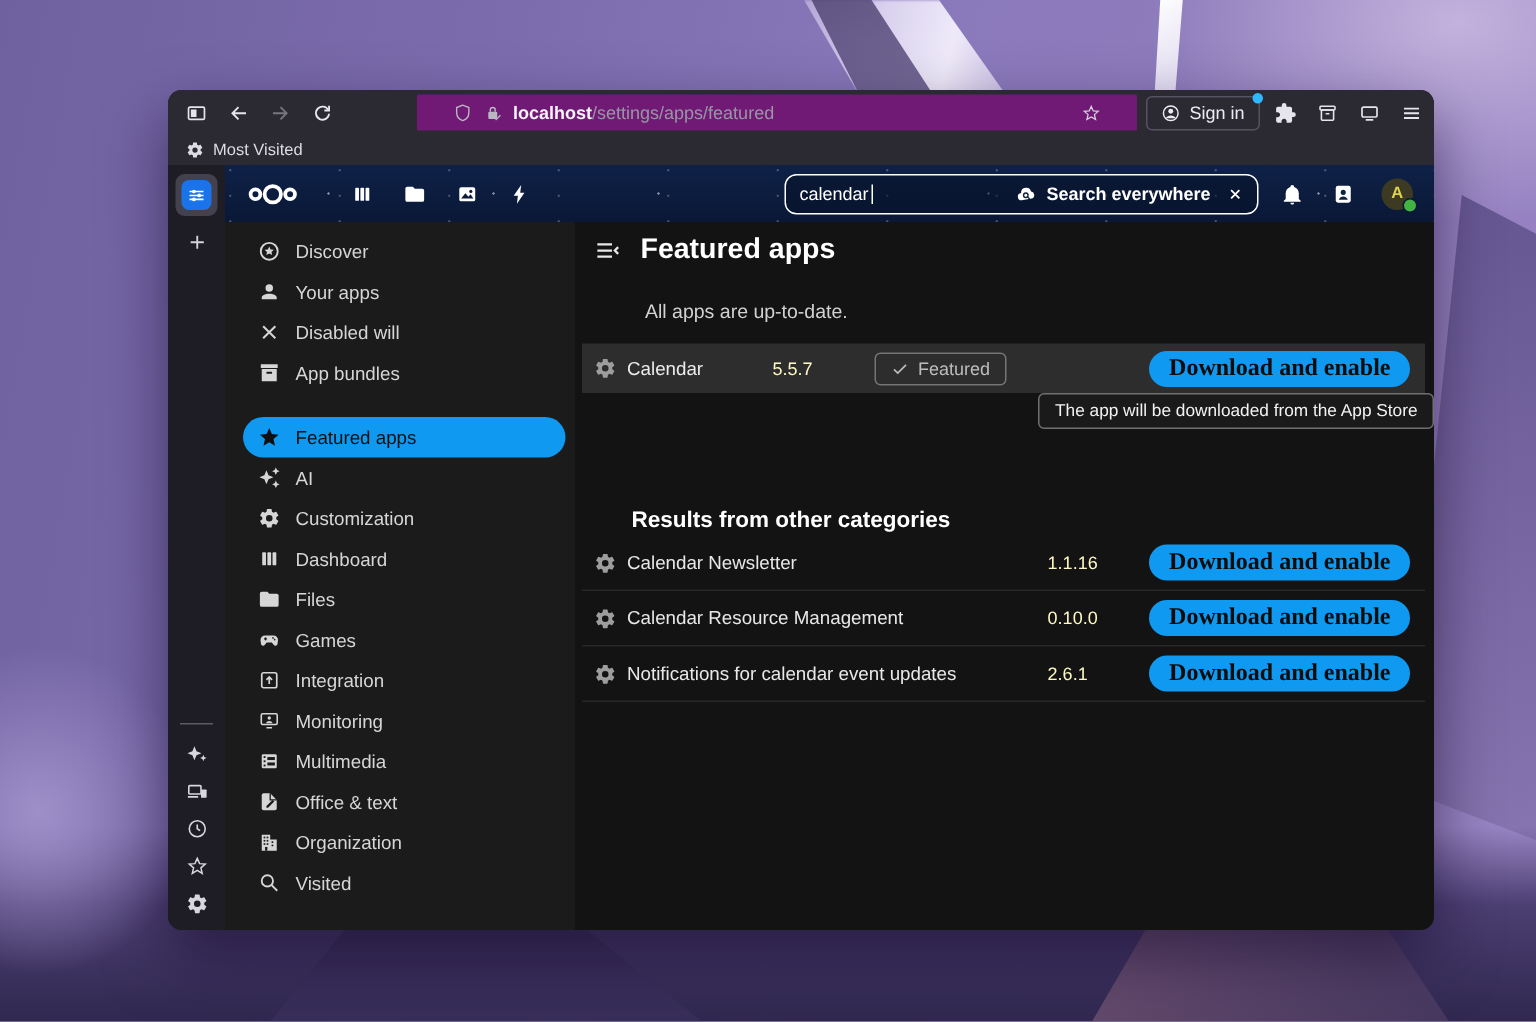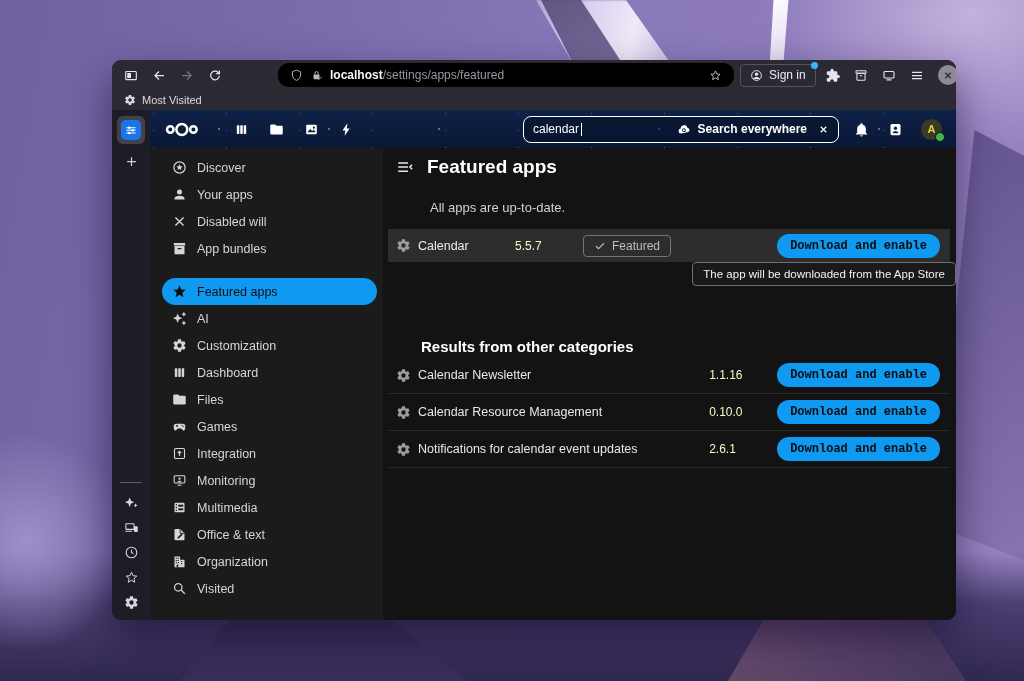--- a/index.html
+++ b/index.html
@@ -26,22 +26,22 @@
     background:linear-gradient(190deg,#5d4f8a,rgba(53,41,82,.2));clip-path:polygon(45% 0,100% 6%,100% 100%,0 92%);}
   .sh9{left:0;bottom:30px;width:130px;height:220px;
     background:radial-gradient(ellipse at 20% 50%,#9f8fc9 0%,rgba(159,143,201,0) 70%);}
 
   .window{position:absolute;left:112px;top:60px;width:844px;height:560px;border-radius:9px;
     overflow:hidden;background:#2b2a33;box-shadow:0 18px 42px rgba(18,8,40,.55);display:flex;flex-direction:column;}
   .toolbar{height:30px;flex:none;display:flex;align-items:center;padding:0 8px;gap:6px;background:#2b2a33;}
   .tbtn{width:22px;height:22px;display:flex;align-items:center;justify-content:center;color:#e6e4ec;border-radius:4px;flex:none;}
   .tbtn svg{width:15px;height:15px}
   .dim{opacity:.4}
-  .urlbar{flex:none;width:432px;margin-left:46px;height:24px;background:#000000;border-radius:11px;
-    display:flex;align-items:center;padding:0 12px;gap:7px;color:#b9b7c3;font-size:12px;}
+  .urlbar{flex:none;width:432px;margin-left:46px;height:24px;background:#701a75;border-radius:1px;
+    display:flex;align-items:center;padding:0 24px;gap:7px;color:#b9b7c3;font-size:12px;}
   .urlbar svg{width:13px;height:13px}
   .url{white-space:nowrap}
   .url b{color:#f5f4f8;font-weight:bold}
   .url .path{color:#9896a4}
   .starbtn{margin-left:auto;color:#d2d0da}
   .signin{margin-left:auto;position:relative;display:flex;align-items:center;gap:6px;border:1px solid #55535f;
     border-radius:4px;height:21px;padding:0 9px;color:#eceaf2;font-size:12px;flex:none;}
   .signin svg{width:13px;height:13px}
   .signin .dot{position:absolute;top:-3px;right:-3px;width:7px;height:7px;border-radius:50%;background:var(--signin-dot-blue,#2fb8ff);}
   .closebtn{width:20px;height:20px;border-radius:50%;background:#8d8a96;color:#2b2a33;
@@ -106,22 +106,22 @@
   .featrow{margin:16px 6px 0 5px;height:33px;background:#2d2d2d;display:flex;align-items:center;
     padding:0 10px 0 8px;font-size:12.5px;color:#ececec;}
   .appgear{display:flex;color:#9d9d9d;flex:none}
   .appgear svg{width:15px;height:15px}
   .appname{margin-left:7px;width:97px;white-space:nowrap;overflow:hidden}
   .ver{color:#fef9c3;font-size:12px;width:68px;flex:none}
   .badge{display:flex;align-items:center;gap:6px;border:1px solid #757575;border-radius:4px;height:20px;
     padding:0 10px;color:#bdbdbd;font-size:12px;}
   .badge svg{width:12px;height:12px}
   .dlbtn{margin-left:auto;height:24px;border-radius:12px;background:var(--accent-blue,#0f99f0);color:#0c0c0c;
-    font-weight:bold;font-size:12px;display:flex;align-items:center;padding:0 13px;border:none;
-    font-family:Liberation Mono, monospace;flex:none;}
+    font-weight:bold;font-size:16px;display:flex;align-items:center;padding:0 13px;border:none;
+    font-family:Liberation Serif, serif;flex:none;}
   .tooltip{position:absolute;right:0;top:114px;height:22px;padding:0 10px;background:#1a1a1a;border:1px solid #707070;
     border-radius:4px;color:#f2f2f2;font-size:11.5px;display:flex;align-items:center;white-space:nowrap;}
   .othertitle{margin:76px 0 0 38px;font-size:15px;color:#fff;font-weight:bold;height:15px;}
   .otherrows{margin-top:4px;}
   .otherrow{margin:0 6px 0 5px;height:36px;display:flex;align-items:center;border-bottom:1px solid #272727;
     padding:0 10px 0 8px;font-size:12.5px;color:#e8e8e8;}
   .otherrow .appname{width:295px}
 </style>
 </head>
 <body>

